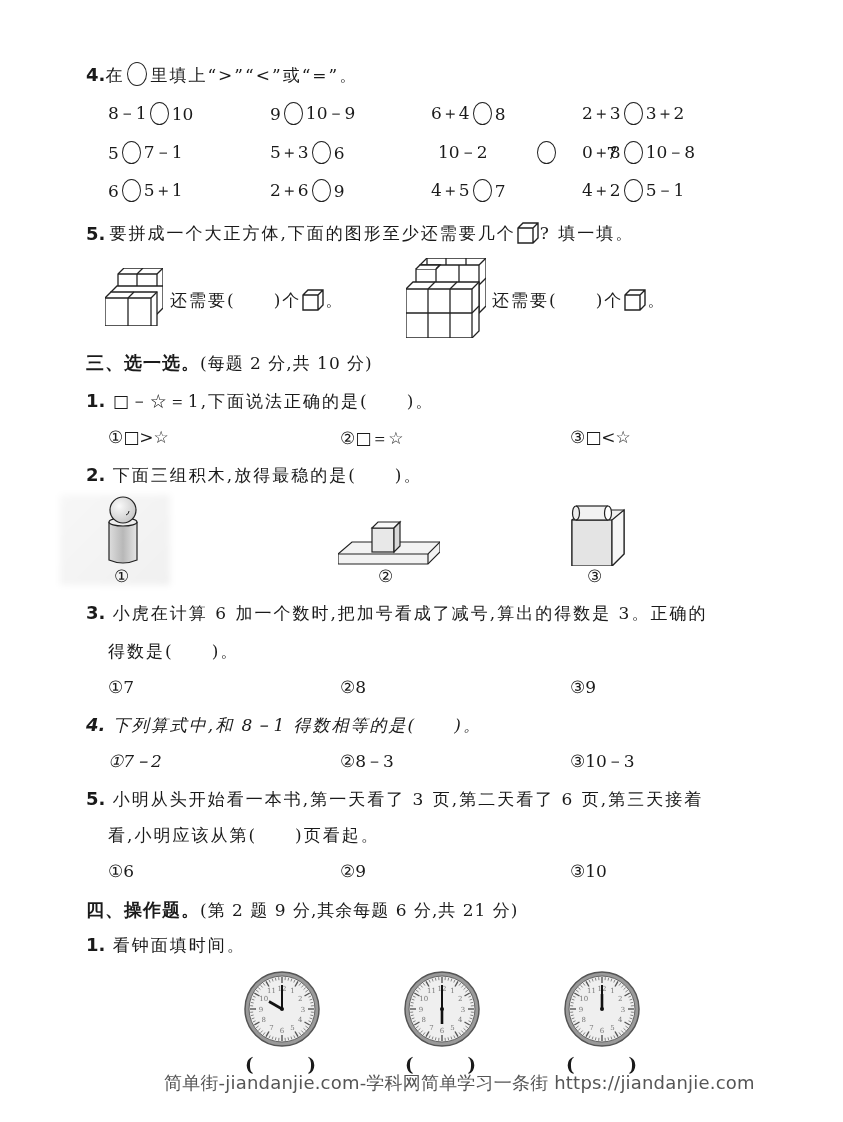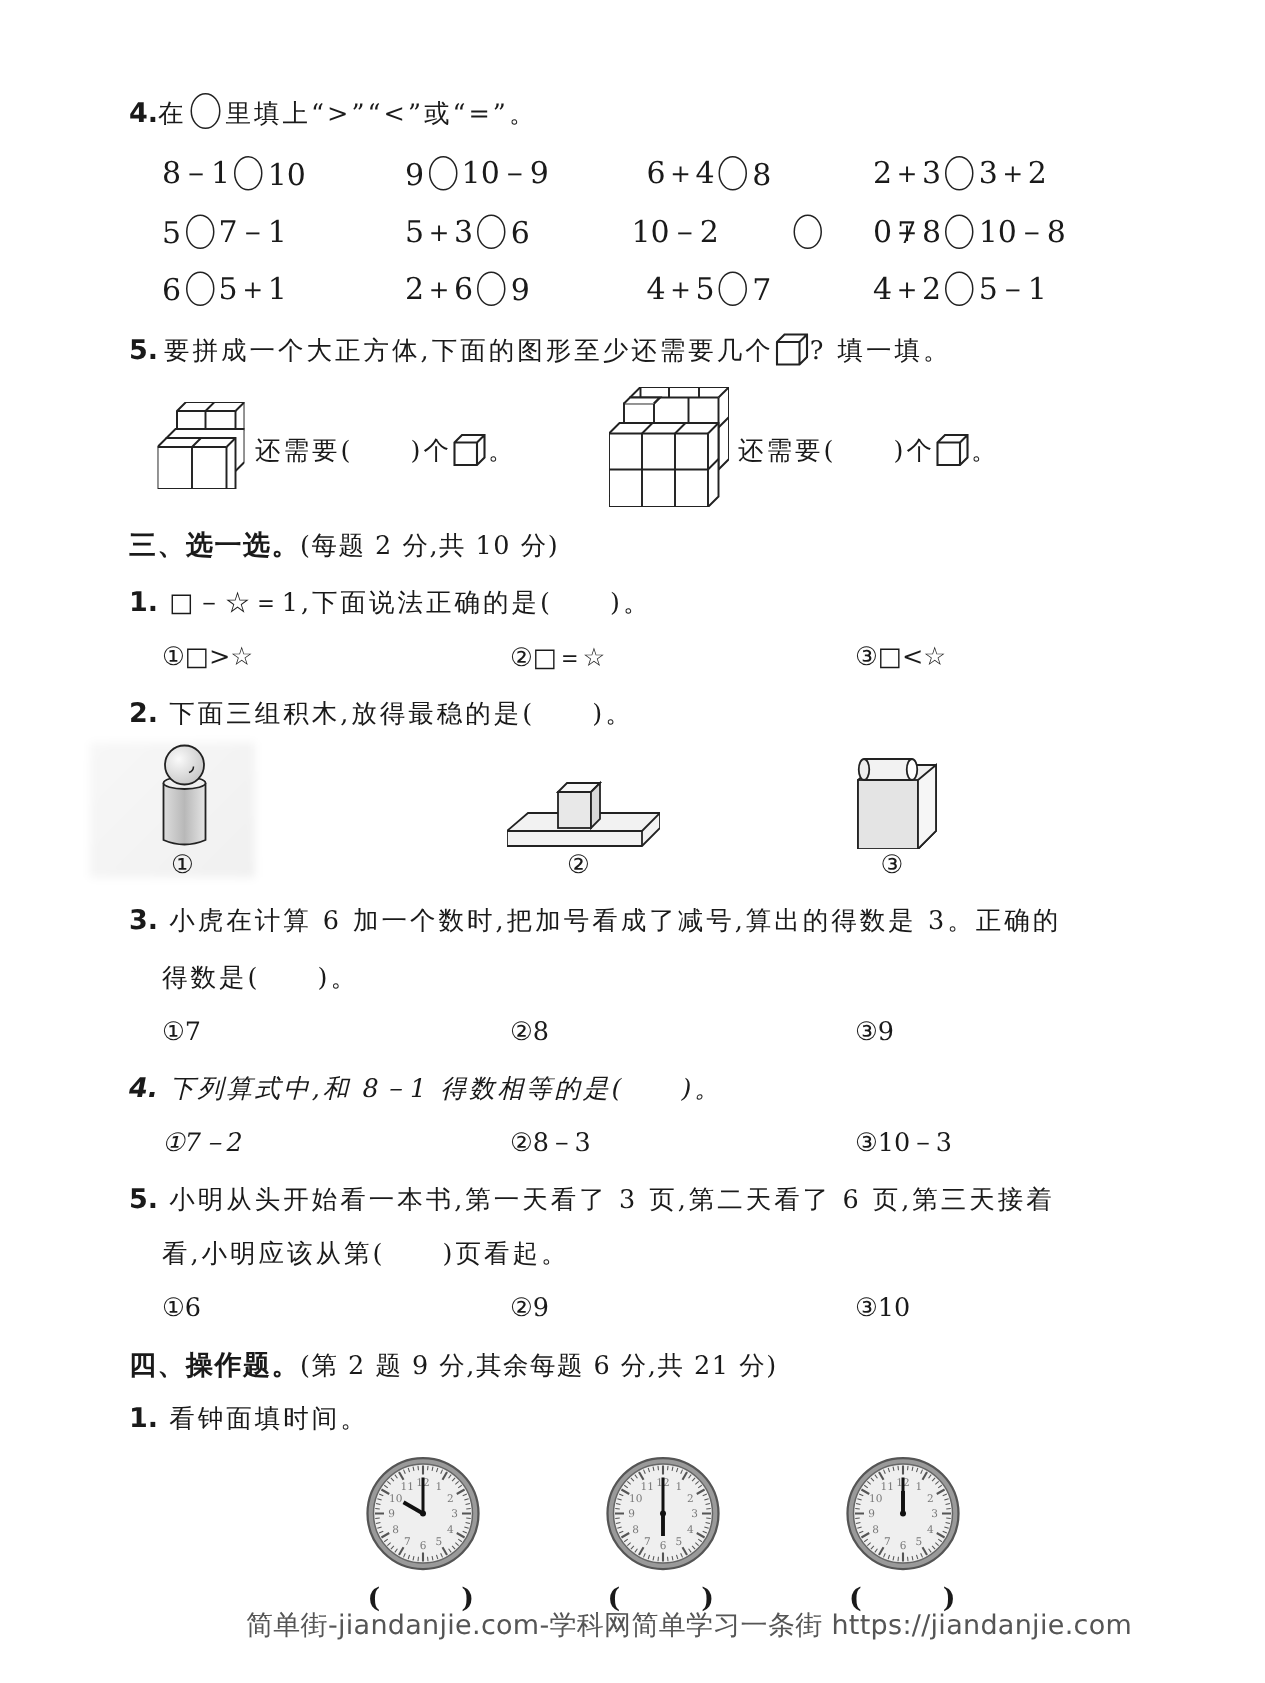--- a/index.html
+++ b/index.html
@@ -6,21 +6,21 @@
   body {
     width: 843px; height: 1122px; position: relative; overflow: hidden;
     font-family: "DejaVu Serif", "Liberation Serif", serif;
     color: #1a1a1a;
   }
   .abs { position: absolute; white-space: nowrap; }
   .q { font-size: 17px; letter-spacing: 2px; }
   .qnum { font-family: "DejaVu Sans", "Liberation Sans", sans-serif; font-weight: bold; font-size: 18px; letter-spacing: 0; }
   .sec { font-size: 17px; letter-spacing: 1px; }
   .sec b { font-family: "DejaVu Sans", "Liberation Sans", sans-serif; font-size: 18px; letter-spacing: 1px; }
-  .expr { font-size: 20px; display: flex; align-items: center; }
+  .expr { font-size: 17px; display: flex; align-items: center; }
   .circle {
     display: inline-block; width: 19px; height: 23px; border: 1.6px solid #222;
     border-radius: 50%; margin: 0 3px; box-sizing: border-box;
   }
   .opt { font-size: 17px; }
   .watermark {
     font-family: "DejaVu Sans", "Liberation Sans", sans-serif;
     font-size: 18px; color: #555; letter-spacing: 0.2px;
   }
   .paren { font-size: 18px; font-weight: bold; }
@@ -64,21 +64,21 @@
     <div class="abs expr" style="left: 108px; top: 141px;">
       <span>5</span>
       <span class="circle"></span>
       <span>7－1</span>
     </div>
     <div class="abs expr" style="left: 270px; top: 141px;">
       <span>5＋3</span>
       <span class="circle"></span>
       <span>6</span>
     </div>
-    <div class="abs expr" style="left: 421px; top: 141px; gap: 47px;">
+    <div class="abs expr" style="left: 438px; top: 141px; gap: 47px;">
       <span>10－2</span>
       <span class="circle"></span>
       <span>7</span>
     </div>
     <div class="abs expr" style="left: 582px; top: 141px;">
       <span>0＋8</span>
       <span class="circle"></span>
       <span>10－8</span>
     </div>
     <div class="abs expr" style="left: 108px; top: 179px;">

